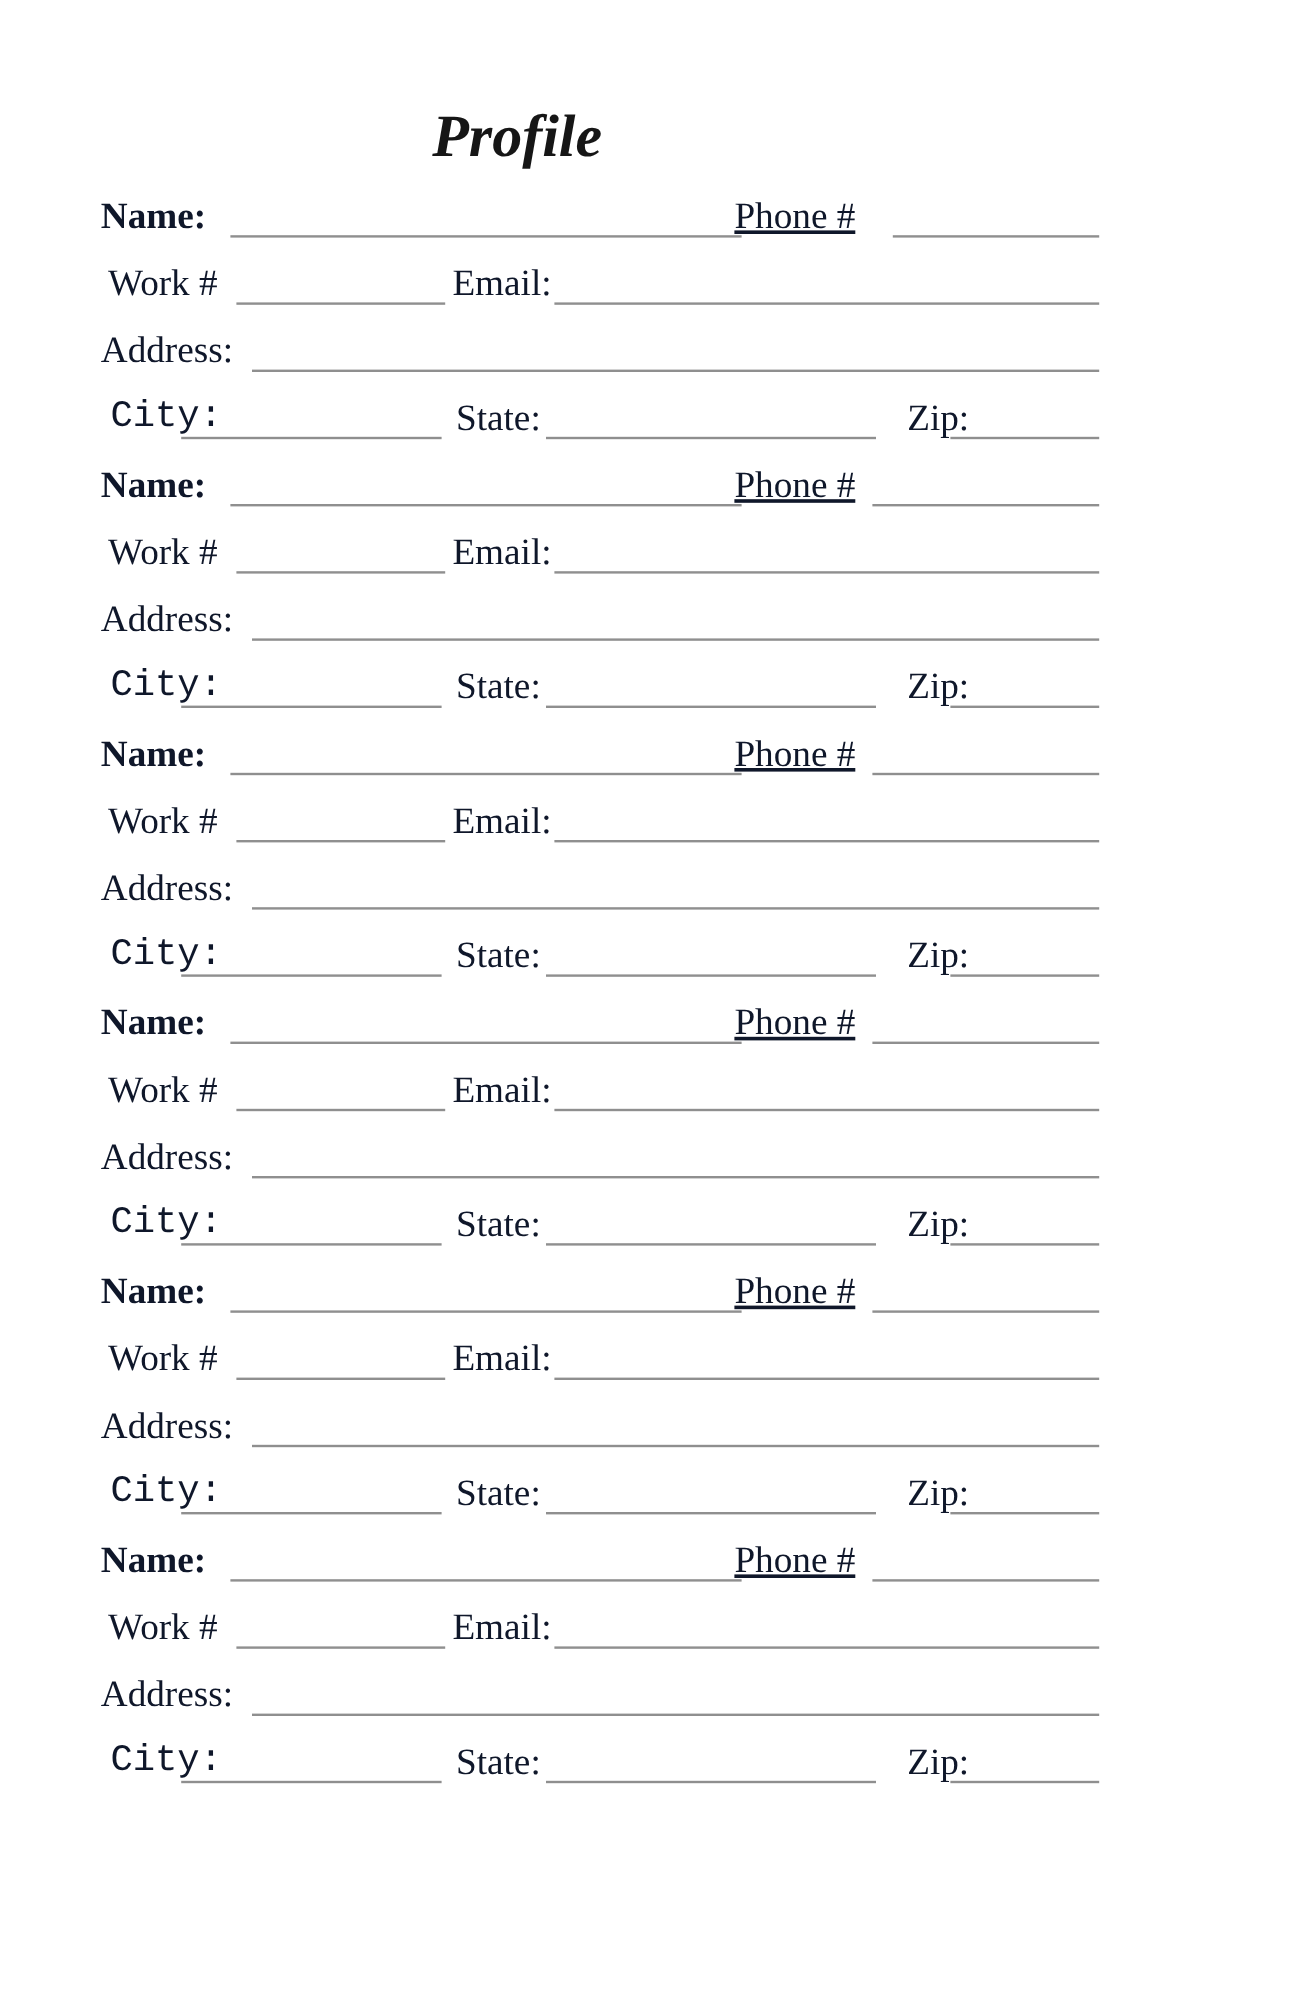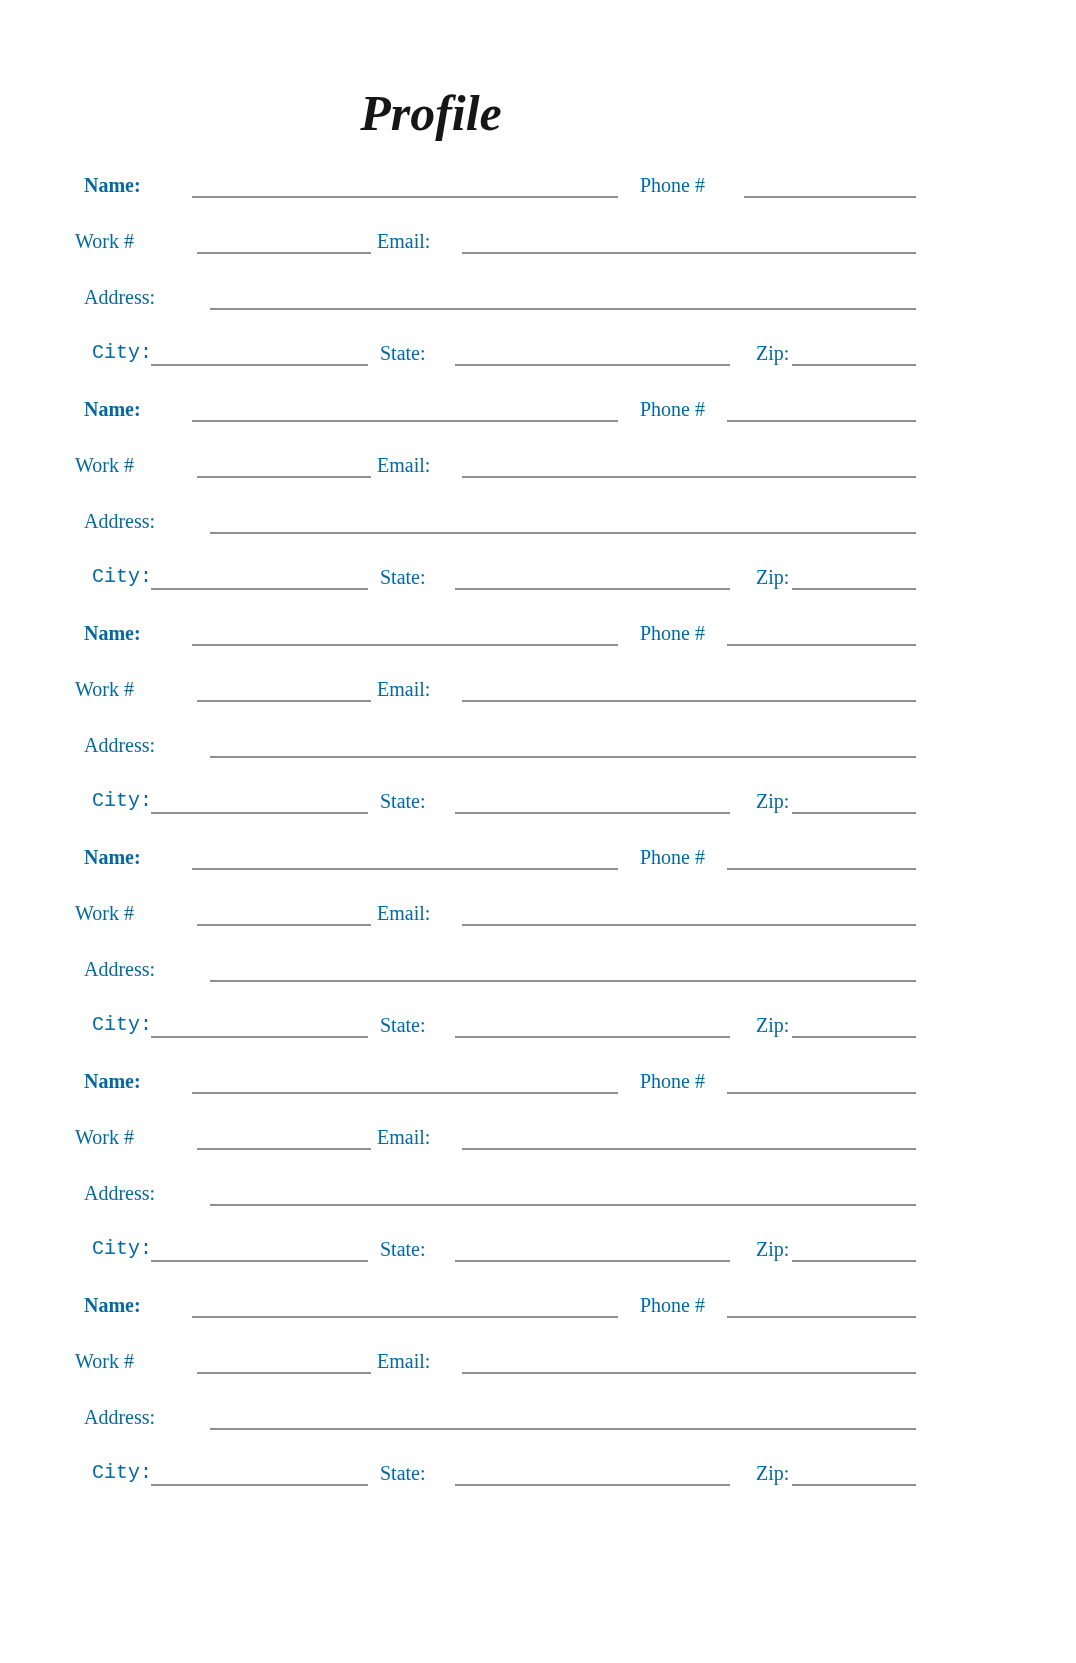--- a/index.html
+++ b/index.html
@@ -48,47 +48,47 @@
 
   
   .fields-block { display: block; }
   .row {
     position: relative;
     height: 56px;
   }
   .lbl {
     position: absolute;
     bottom: 10px;
-    font-size: 20px;
+    font-size: 31px;
     line-height: 1;
     white-space: nowrap;
-    color: #0369a1;
+    color: #0f172a;
   }
   .lbl.bold { font-weight: bold; }
 
   .line {
     position: absolute;
     bottom: 7px;
     height: 0;
     border-bottom: 2px solid #8f8f8f;
     font-size: 24px;
     line-height: 26px;
     text-indent: 4px;
     color: #1c1c1c;
   }
 
   
   .l-name   { left: 84px; }
   .f-name   { left: 192px; width: 426px; }
-  .l-phone  { left: 640px; }
+  .l-phone  { left: 612px; text-decoration: underline; }
   .f-phone  { left: 727px; width: 193px; }        
   .profile .f-phone { left: 744px; width: 176px; } 
 
   
-  .l-work   { left: 75px; }
+  .l-work   { left: 90px; }
   .f-work   { left: 197px; width: 174px; }
   .l-email  { left: 377px; }
   .f-email  { left: 462px; width: 458px; }
 
   
   .l-address { left: 84px; }
   .f-address { left: 210px; width: 710px; }
 
   
   .l-city   { left: 92px; font-family: Liberation Mono, monospace; }

